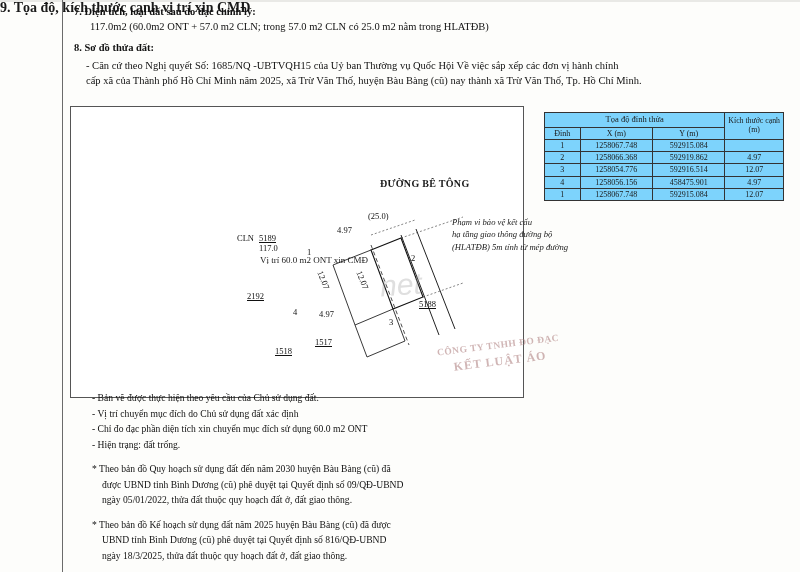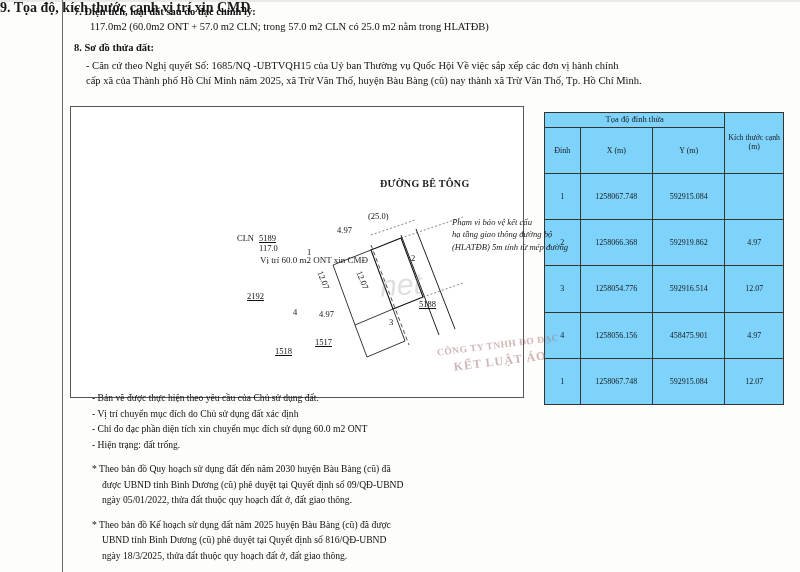--- a/index.html
+++ b/index.html
@@ -55,21 +55,21 @@
     top: 112px;
     width: 240px;
     border-collapse: collapse;
     font-size: 8px;
     font-family: "Liberation Serif", serif;
     background: #7dd3fc;
   }
   .coord-table th, .coord-table td {
     border: 1px solid #333;
     text-align: center;
-    padding: 18px 2px;
+    padding: 1px 2px;
     line-height: 1.15;
     font-weight: normal;
   }
   .coord-table th.grp { font-size: 8.5px; padding: 2px; }
   .coord-table th.sub { font-size: 8px; }
   .coord-table td.dinh { width: 26px; }
   .coord-table td.xy { width: 58px; }
   .coord-table td.kt { width: 46px; }
   .kt-head { font-size: 7.8px; line-height: 1.1; }
 

